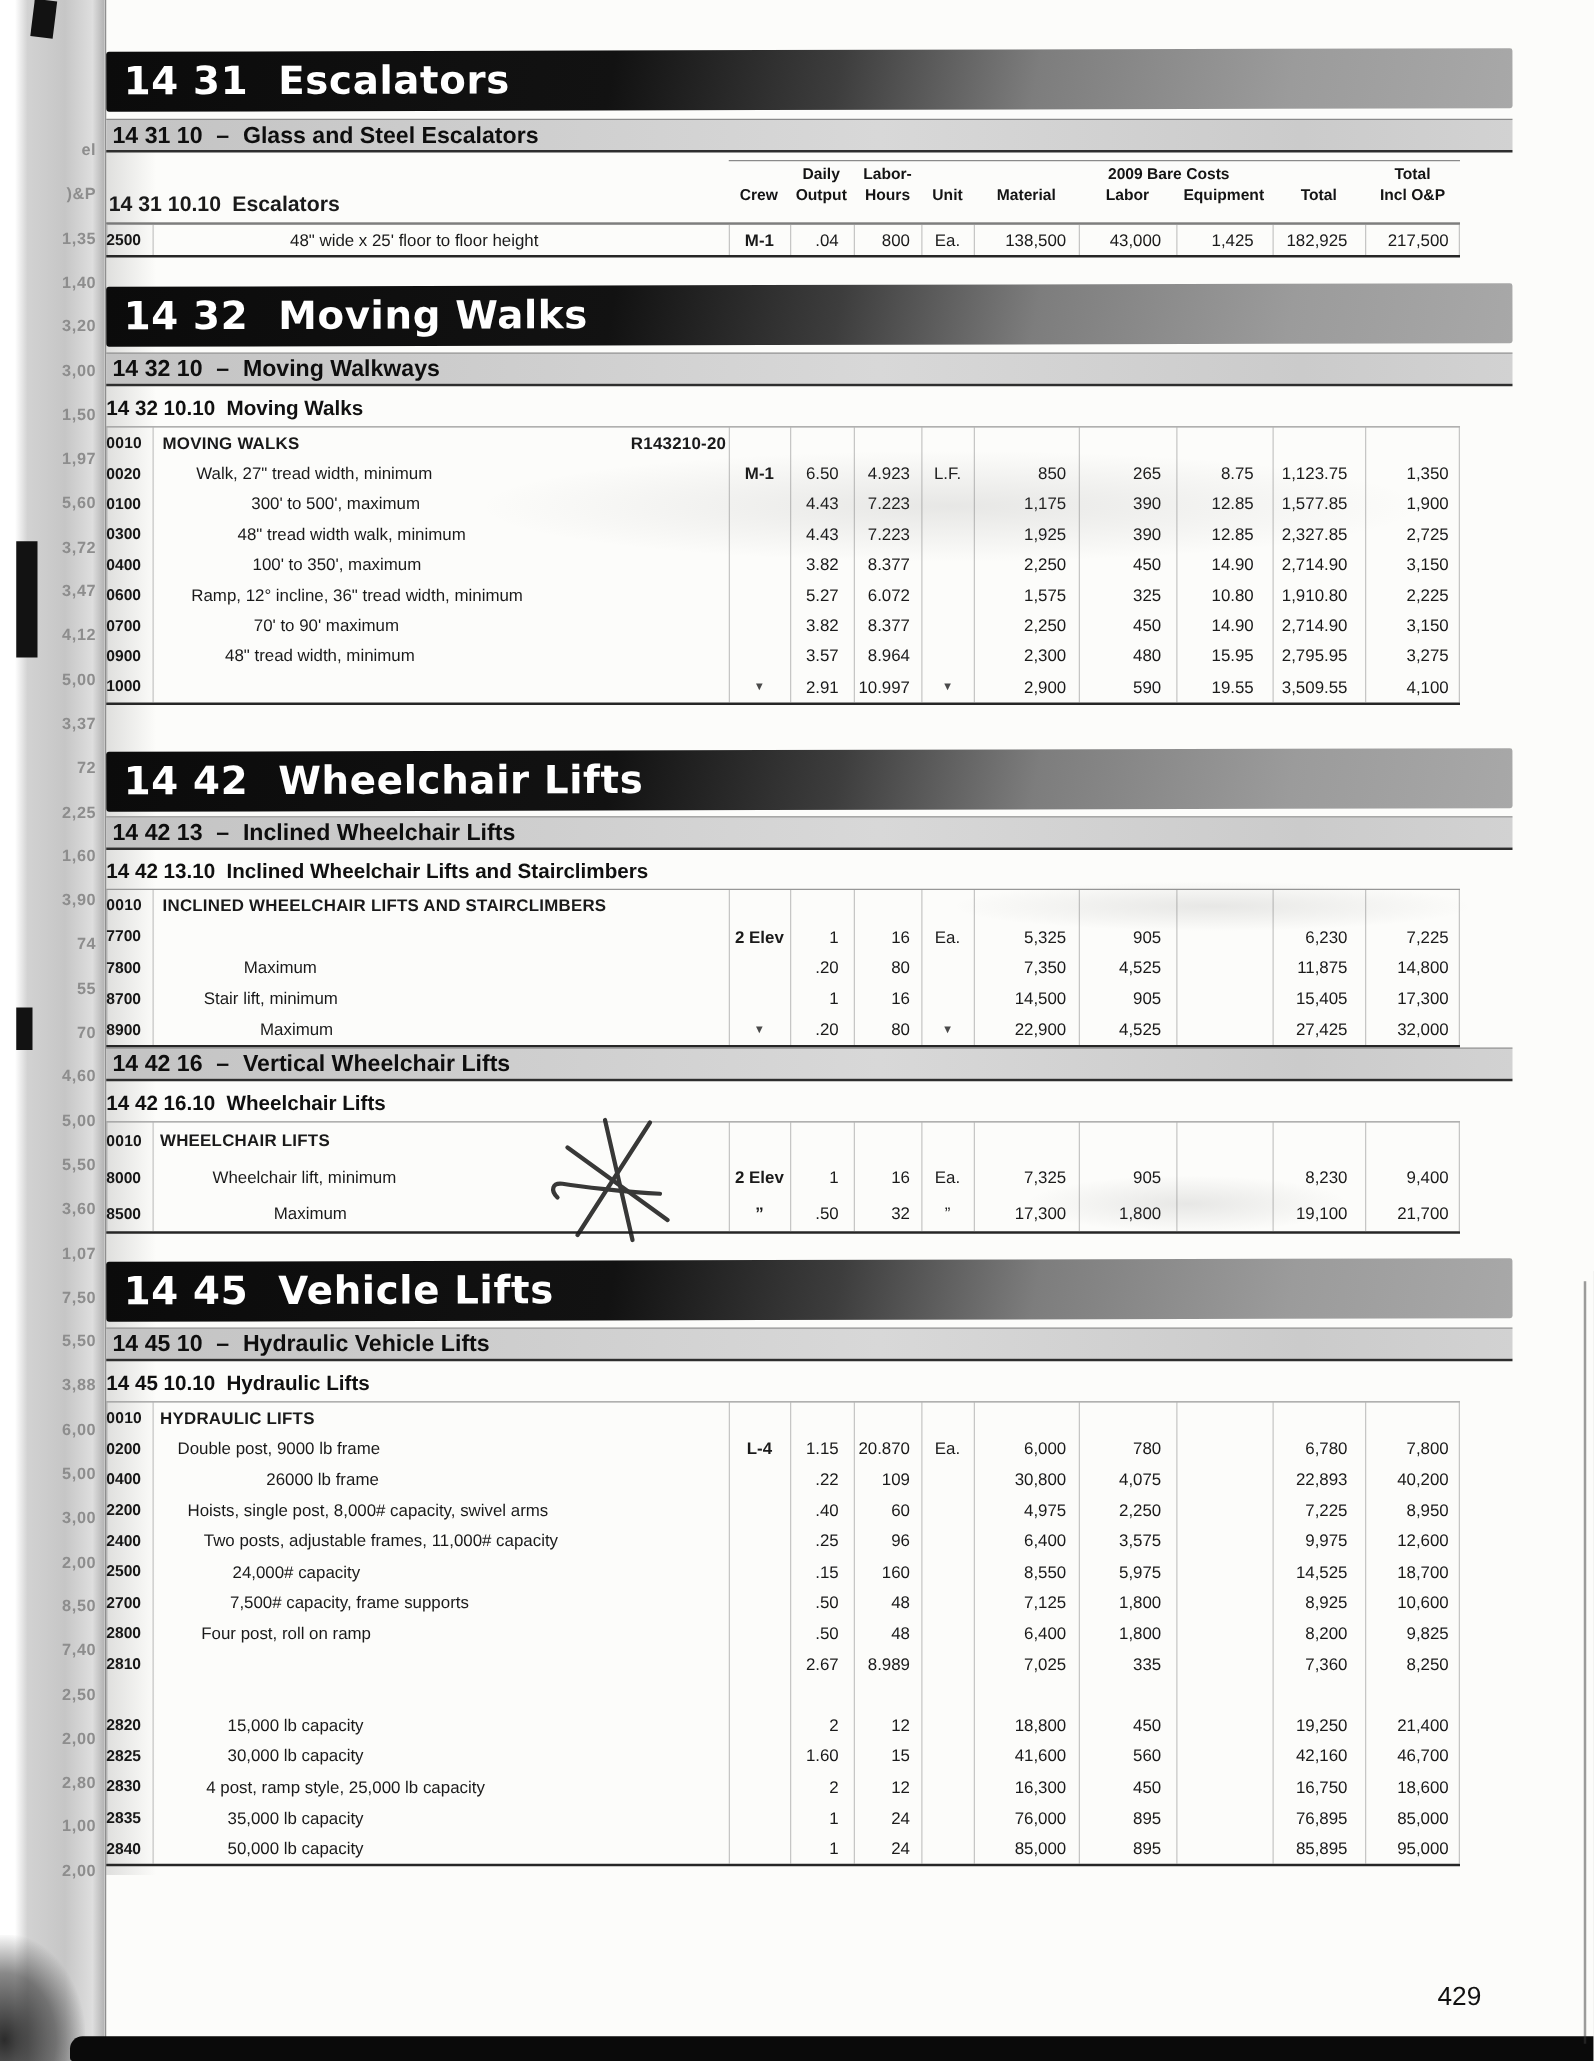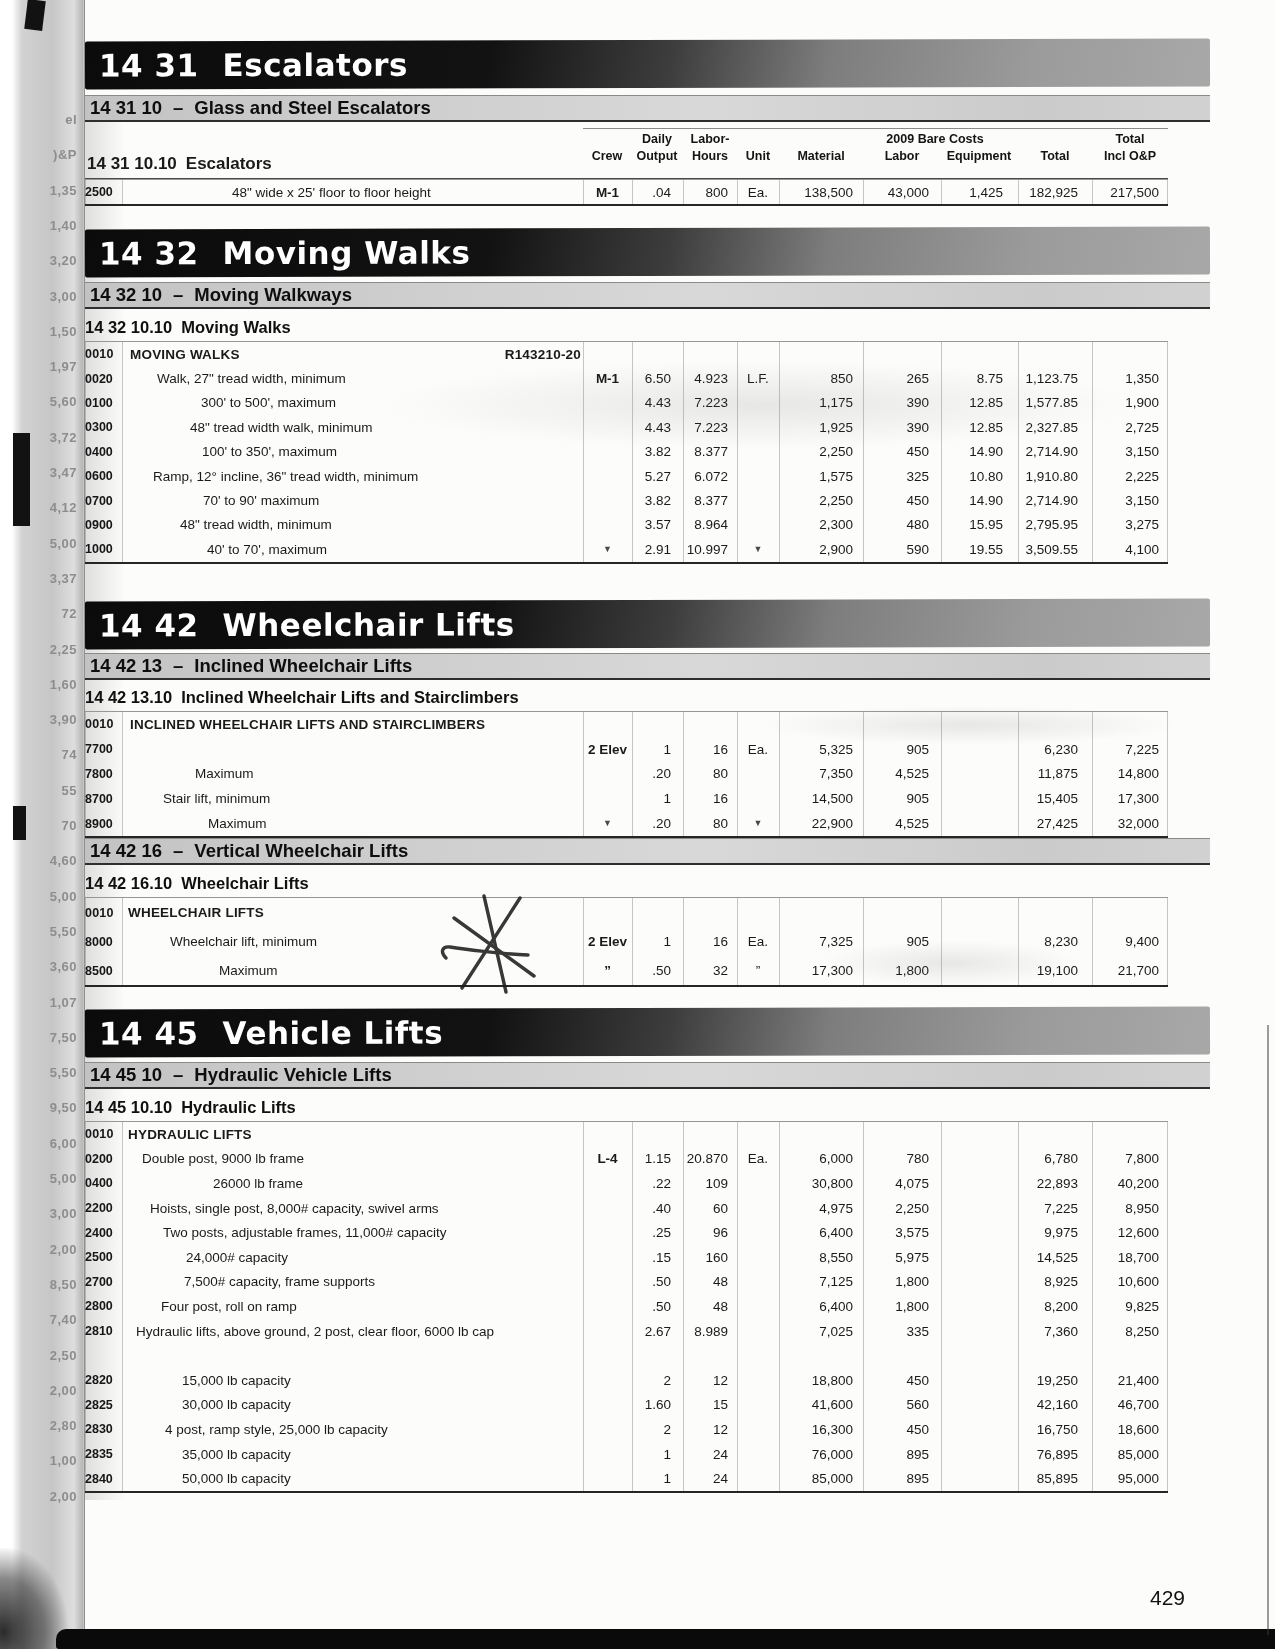--- a/index.html
+++ b/index.html
@@ -90,21 +90,21 @@
       <span class="frag" style="top: 747.4px;">74</span>
       <span class="frag" style="top: 782.7px;">55</span>
       <span class="frag" style="top: 818px;">70</span>
       <span class="frag" style="top: 853.3px;">4,60</span>
       <span class="frag" style="top: 888.6px;">5,00</span>
       <span class="frag" style="top: 923.9px;">5,50</span>
       <span class="frag" style="top: 959.2px;">3,60</span>
       <span class="frag" style="top: 994.5px;">1,07</span>
       <span class="frag" style="top: 1029.8px;">7,50</span>
       <span class="frag" style="top: 1065.1px;">5,50</span>
-      <span class="frag" style="top: 1100.4px;">9,50</span>
+      <span class="frag" style="top: 1100.4px;">3,88</span>
       <span class="frag" style="top: 1135.7px;">6,00</span>
       <span class="frag" style="top: 1171px;">5,00</span>
       <span class="frag" style="top: 1206.3px;">3,00</span>
       <span class="frag" style="top: 1241.6px;">2,00</span>
       <span class="frag" style="top: 1276.9px;">8,50</span>
       <span class="frag" style="top: 1312.2px;">7,40</span>
       <span class="frag" style="top: 1347.5px;">2,50</span>
       <span class="frag" style="top: 1382.8px;">2,00</span>
       <span class="frag" style="top: 1418.1px;">2,80</span>
       <span class="frag" style="top: 1453.4px;">1,00</span>
@@ -299,21 +299,20 @@
             <span class="cell right" style="left: 598px; width: 54px; padding-right: 9px;">8.964</span>
             <span class="cell center" style="left: 652px; width: 42px;"></span>
             <span class="cell right" style="left: 694px; width: 84px; padding-right: 10px;">2,300</span>
             <span class="cell right" style="left: 778px; width: 78px; padding-right: 12px;">480</span>
             <span class="cell right" style="left: 856px; width: 77px; padding-right: 15px;">15.95</span>
             <span class="cell right" style="left: 933px; width: 74px; padding-right: 14px;">2,795.95</span>
             <span class="cell right" style="left: 1007px; width: 76px; padding-right: 9px;">3,275</span>
           </div>
           <div class="row" style="top: 195.2px; height: 24.4px;">
             <span class="cell c-num" style="left: 0px; width: 37px;">1000</span>
-            <span class="cell" style="left: 37px; width: 461px; padding-left: 85px;">40' to 70', maximum</span>
             <span class="cell center c-crew" style="left: 498px; width: 49px;">
               <span class="arrow">▼</span>
             </span>
             <span class="cell right" style="left: 547px; width: 51px; padding-right: 12px;">2.91</span>
             <span class="cell right" style="left: 598px; width: 54px; padding-right: 9px;">10.997</span>
             <span class="cell center" style="left: 652px; width: 42px;">
               <span class="arrow">▼</span>
             </span>
             <span class="cell right" style="left: 694px; width: 84px; padding-right: 10px;">2,900</span>
             <span class="cell right" style="left: 778px; width: 78px; padding-right: 12px;">590</span>
@@ -613,21 +612,20 @@
             <span class="cell right" style="left: 598px; width: 54px; padding-right: 9px;">48</span>
             <span class="cell center" style="left: 652px; width: 42px;"></span>
             <span class="cell right" style="left: 694px; width: 84px; padding-right: 10px;">6,400</span>
             <span class="cell right" style="left: 778px; width: 78px; padding-right: 12px;">1,800</span>
             <span class="cell right" style="left: 856px; width: 77px; padding-right: 15px;"></span>
             <span class="cell right" style="left: 933px; width: 74px; padding-right: 14px;">8,200</span>
             <span class="cell right" style="left: 1007px; width: 76px; padding-right: 9px;">9,825</span>
           </div>
           <div class="row" style="top: 196.8px; height: 24.6px;">
             <span class="cell c-num" style="left: 0px; width: 37px;">2810</span>
-            <span class="cell" style="left: 37px; width: 461px; padding-left: 14px;">Hydraulic lifts, above ground, 2 post, clear floor, 6000 lb cap</span>
             <span class="cell center c-crew" style="left: 498px; width: 49px;"></span>
             <span class="cell right" style="left: 547px; width: 51px; padding-right: 12px;">2.67</span>
             <span class="cell right" style="left: 598px; width: 54px; padding-right: 9px;">8.989</span>
             <span class="cell center" style="left: 652px; width: 42px;"></span>
             <span class="cell right" style="left: 694px; width: 84px; padding-right: 10px;">7,025</span>
             <span class="cell right" style="left: 778px; width: 78px; padding-right: 12px;">335</span>
             <span class="cell right" style="left: 856px; width: 77px; padding-right: 15px;"></span>
             <span class="cell right" style="left: 933px; width: 74px; padding-right: 14px;">7,360</span>
             <span class="cell right" style="left: 1007px; width: 76px; padding-right: 9px;">8,250</span>
           </div>

